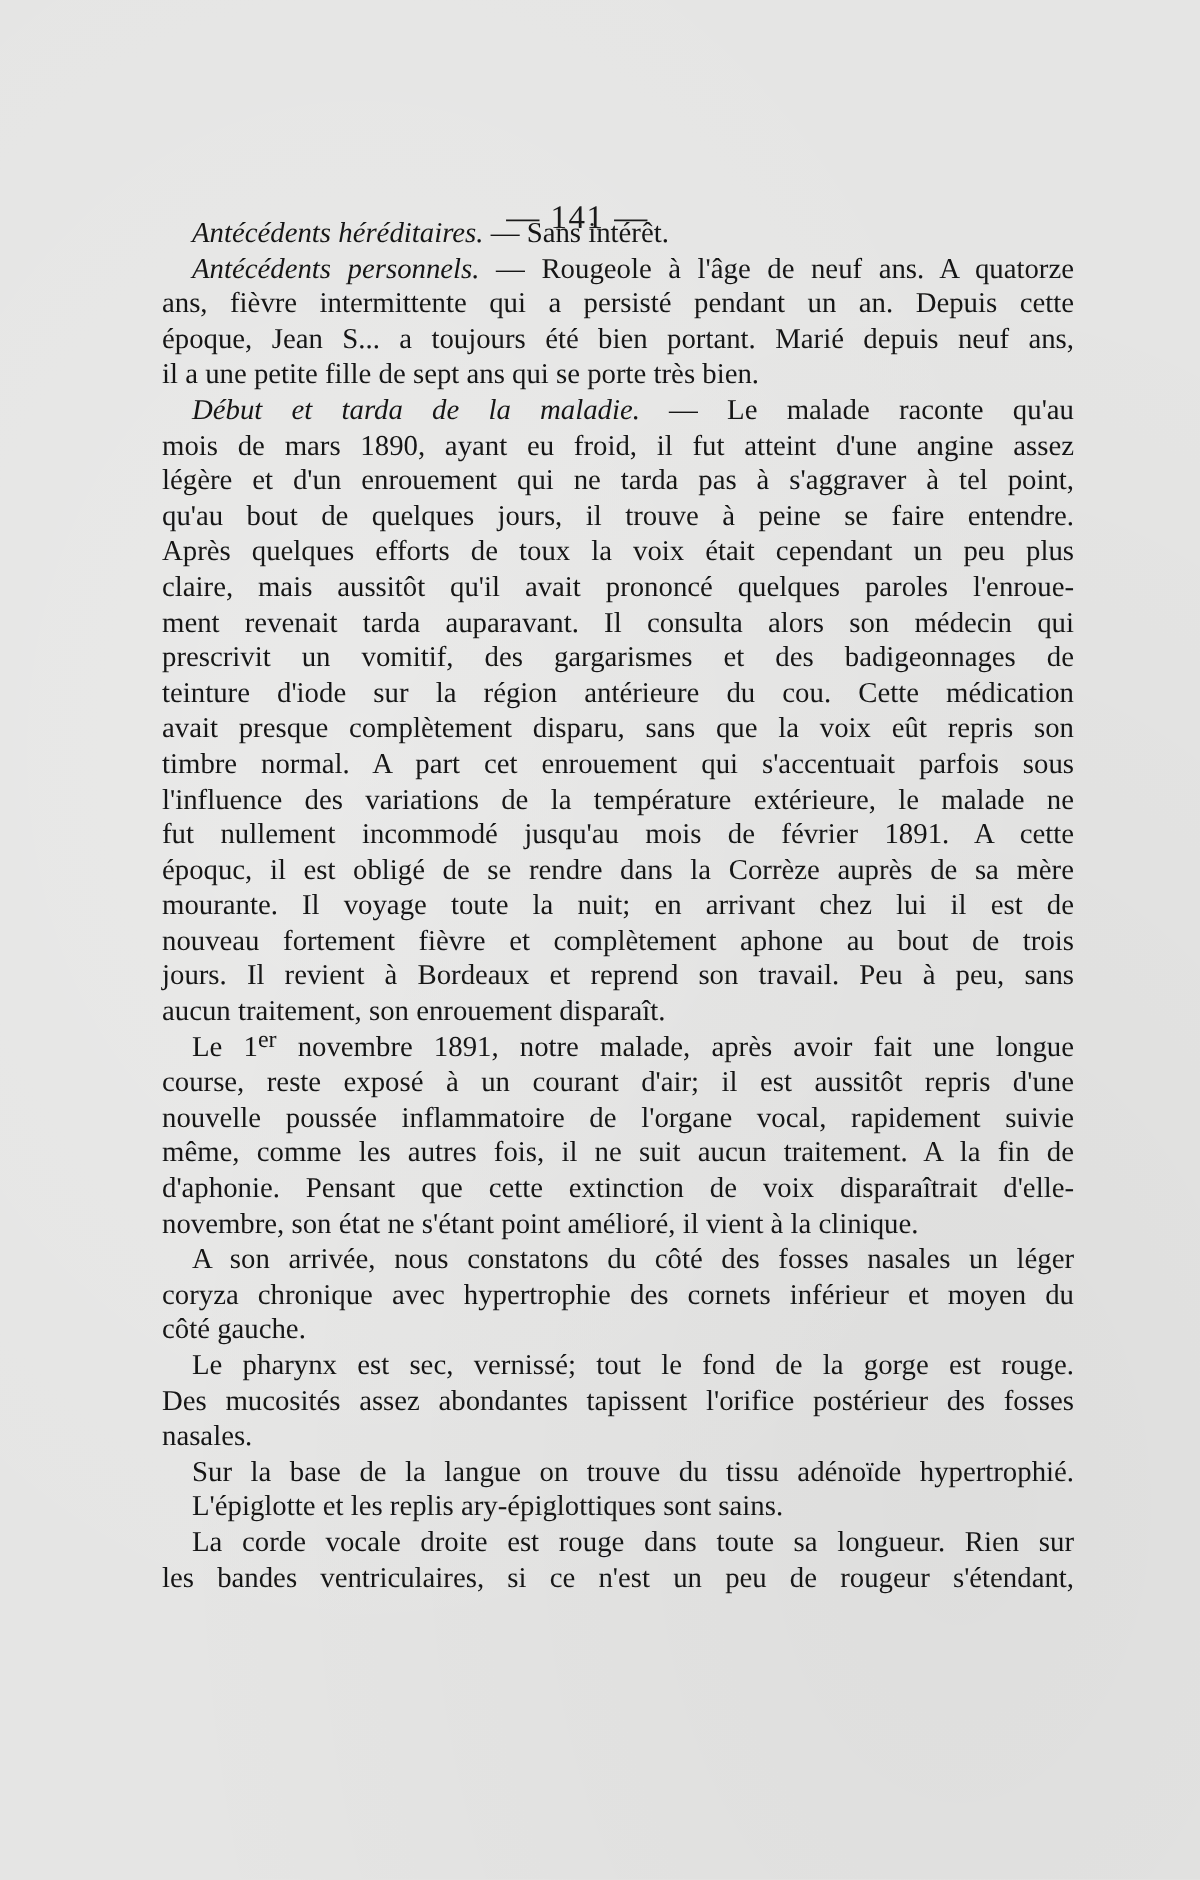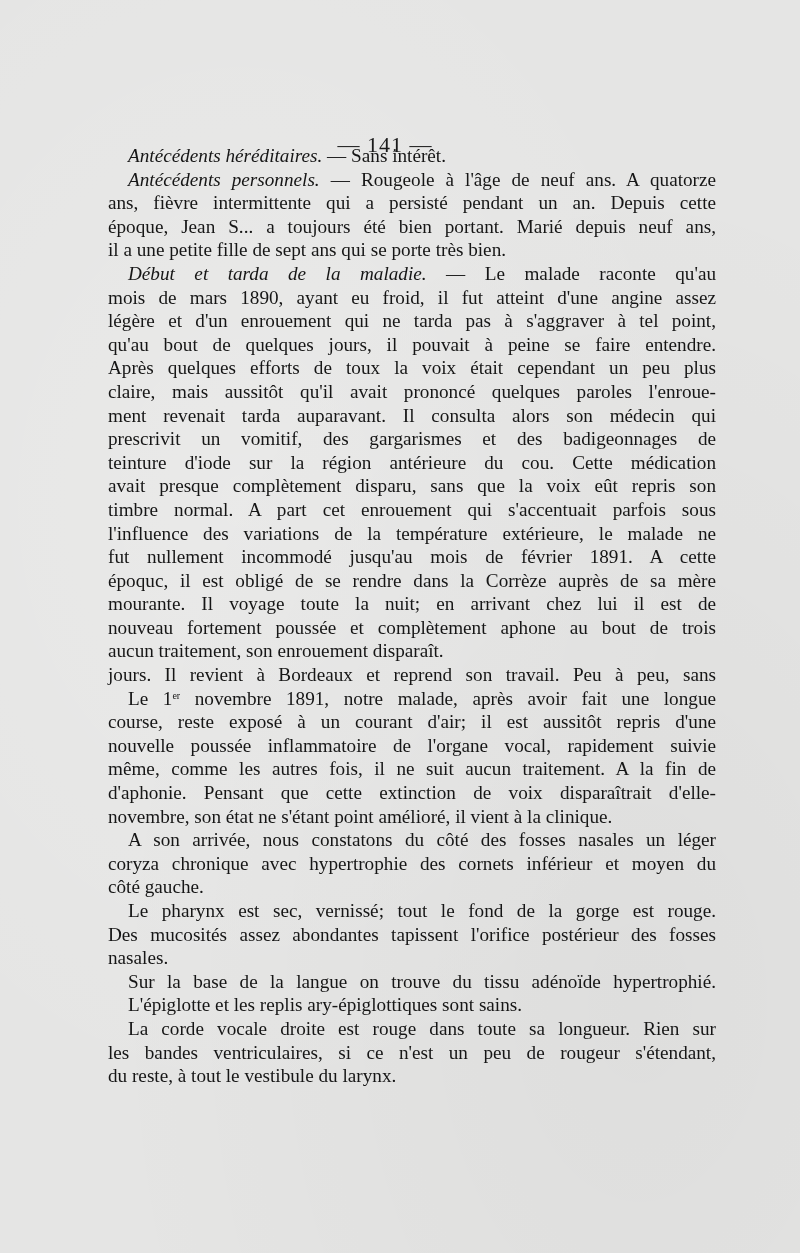--- a/index.html
+++ b/index.html
@@ -54,21 +54,21 @@
     .line.last {
       text-align-last: left;
     }
     .line.indent {
       padding-left: 20px;
     }
     .it {
       font-style: italic;
     }
     sup {
-      font-size: 10px;
+      font-size: 16px;
       line-height: 0;
       vertical-align: 6px;
     }
   </style>
 </head>
 <body>
 
 <div class="page">
   <div class="folio">— 141 —</div>
 
@@ -77,35 +77,35 @@
     <span class="line indent last"><span class="it">Antécédents héréditaires.</span><span> — Sans intérêt.</span></span>
 
     <span class="line indent"><span class="it">Antécédents personnels.</span> <span>— Rougeole à l'âge de neuf ans. A quatorze</span></span>
     <span class="line">ans, fièvre intermittente qui a persisté pendant un an. Depuis cette</span>
     <span class="line">époque, Jean S... a toujours été bien portant. Marié depuis neuf ans,</span>
     <span class="line last">il a une petite fille de sept ans qui se porte très bien.</span>
 
     <span class="line indent"><span class="it">Début et tarda de la maladie.</span> <span>— Le malade raconte qu'au</span></span>
     <span class="line">mois de mars 1890, ayant eu froid, il fut atteint d'une angine assez</span>
     <span class="line">légère et d'un enrouement qui ne tarda pas à s'aggraver à tel point,</span>
-    <span class="line">qu'au bout de quelques jours, il pouvait à peine se faire entendre.</span>
+    <span class="line">qu'au bout de quelques jours, il trouve à peine se faire entendre.</span>
     <span class="line">Après quelques efforts de toux la voix était cependant un peu plus</span>
     <span class="line">claire, mais aussitôt qu'il avait prononcé quelques paroles l'enroue-</span>
     <span class="line">ment revenait tarda auparavant. Il consulta alors son médecin qui</span>
     <span class="line">prescrivit un vomitif, des gargarismes et des badigeonnages de</span>
     <span class="line">teinture d'iode sur la région antérieure du cou. Cette médication</span>
     <span class="line">avait presque complètement disparu, sans que la voix eût repris son</span>
     <span class="line">timbre normal. A part cet enrouement qui s'accentuait parfois sous</span>
     <span class="line">l'influence des variations de la température extérieure, le malade ne</span>
     <span class="line">fut nullement incommodé jusqu'au mois de février 1891. A cette</span>
     <span class="line">époquc, il est obligé de se rendre dans la Corrèze auprès de sa mère</span>
     <span class="line">mourante. Il voyage toute la nuit; en arrivant chez lui il est de</span>
-    <span class="line">nouveau fortement poussée et complètement aphone au bout de trois</span>
+    <span class="line">nouveau fortement fièvre et complètement aphone au bout de trois</span>
+    <span class="line">jours. Il revient à Bordeaux et reprend son travail. Peu à peu, sans</span>
     <span class="line last">aucun traitement, son enrouement disparaît.</span>
-    <span class="line">jours. Il revient à Bordeaux et reprend son travail. Peu à peu, sans</span>
 
     <span class="line indent"><span>Le 1</span><sup>er</sup><span> novembre 1891, notre malade, après avoir fait une longue</span></span>
     <span class="line">course, reste exposé à un courant d'air; il est aussitôt repris d'une</span>
     <span class="line">nouvelle poussée inflammatoire de l'organe vocal, rapidement suivie</span>
     <span class="line">même, comme les autres fois, il ne suit aucun traitement. A la fin de</span>
     <span class="line">d'aphonie. Pensant que cette extinction de voix disparaîtrait d'elle-</span>
     <span class="line last">novembre, son état ne s'étant point amélioré, il vient à la clinique.</span>
 
     <span class="line indent">A son arrivée, nous constatons du côté des fosses nasales un léger</span>
     <span class="line">coryza chronique avec hypertrophie des cornets inférieur et moyen du</span>
@@ -114,15 +114,14 @@
     <span class="line indent">Le pharynx est sec, vernissé; tout le fond de la gorge est rouge.</span>
     <span class="line">Des mucosités assez abondantes tapissent l'orifice postérieur des fosses</span>
     <span class="line last">nasales.</span>
 
     <span class="line indent">Sur la base de la langue on trouve du tissu adénoïde hypertrophié.</span>
 
     <span class="line indent last">L'épiglotte et les replis ary-épiglottiques sont sains.</span>
 
     <span class="line indent">La corde vocale droite est rouge dans toute sa longueur. Rien sur</span>
     <span class="line">les bandes ventriculaires, si ce n'est un peu de rougeur s'étendant,</span>
-    <span class="line last">du reste, à tout le vestibule du larynx.</span>
   </div>
 </div>
 
 </body></html>

